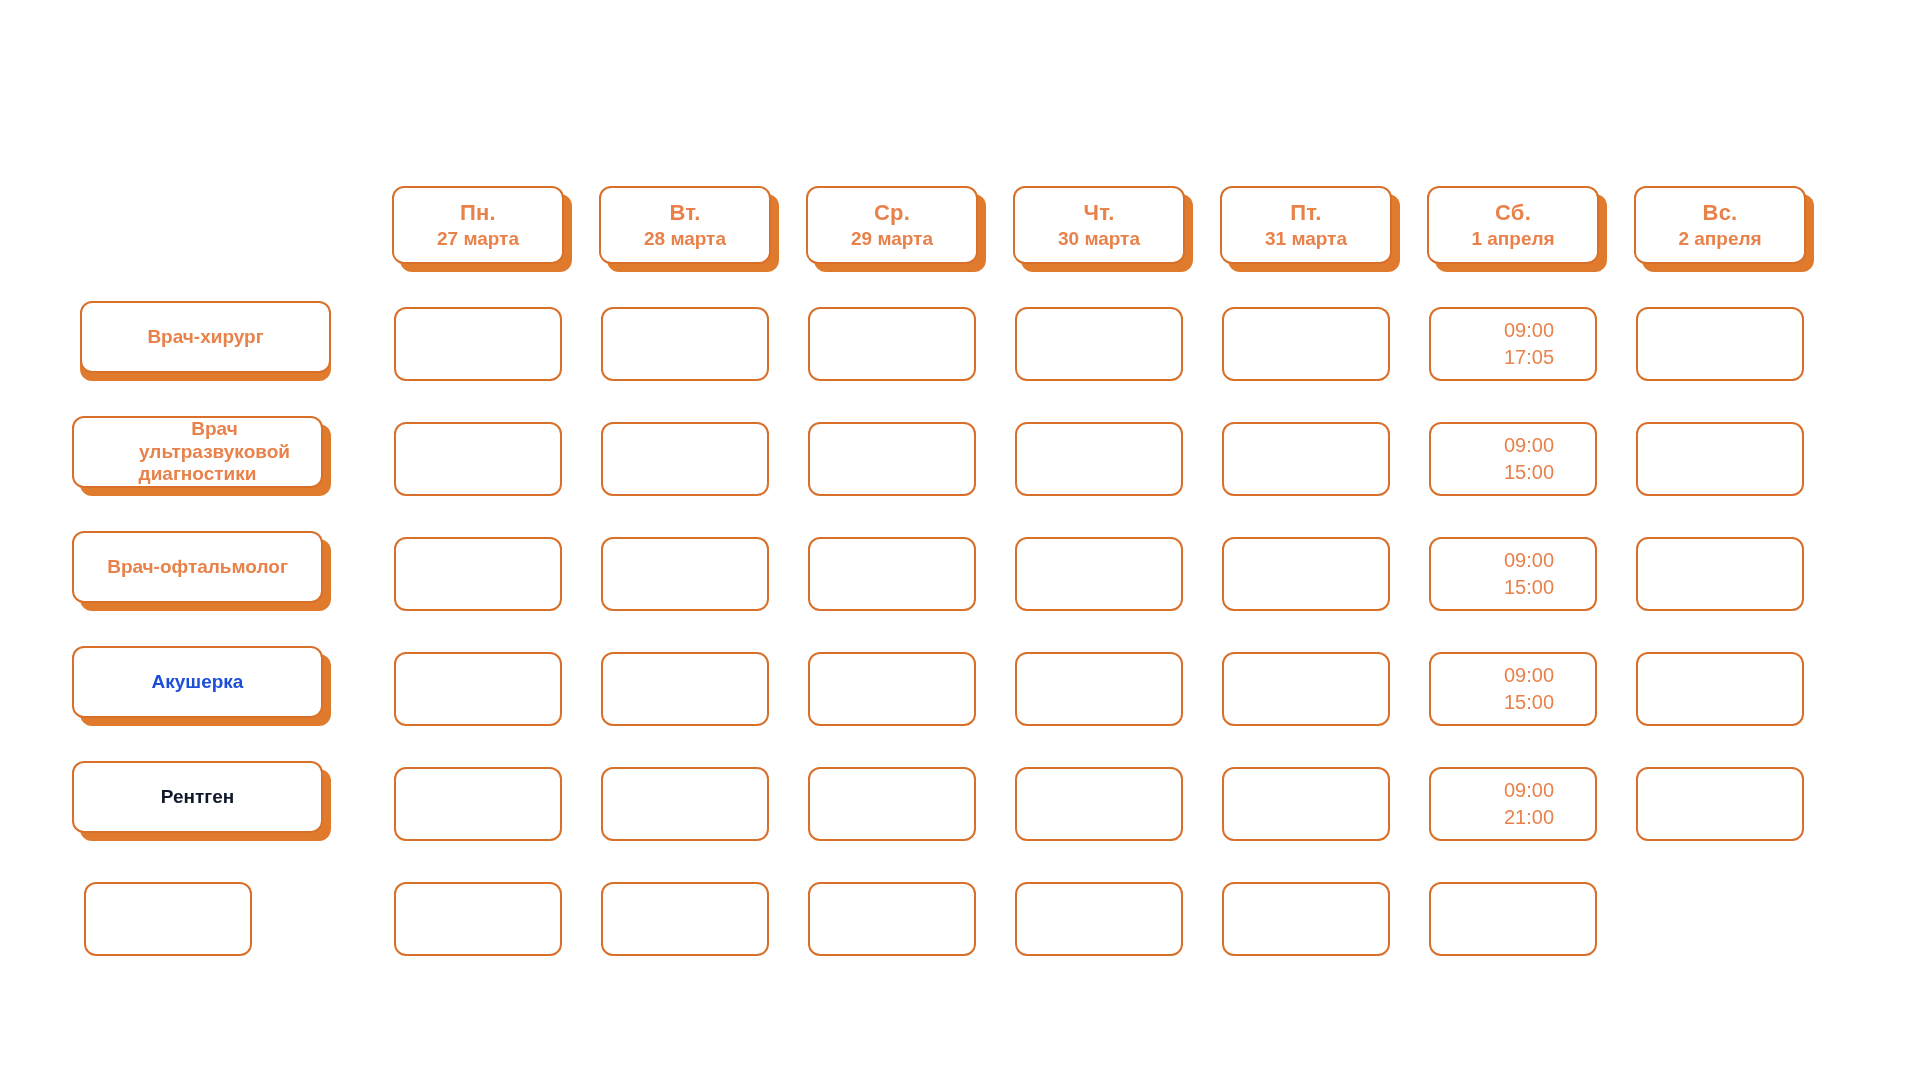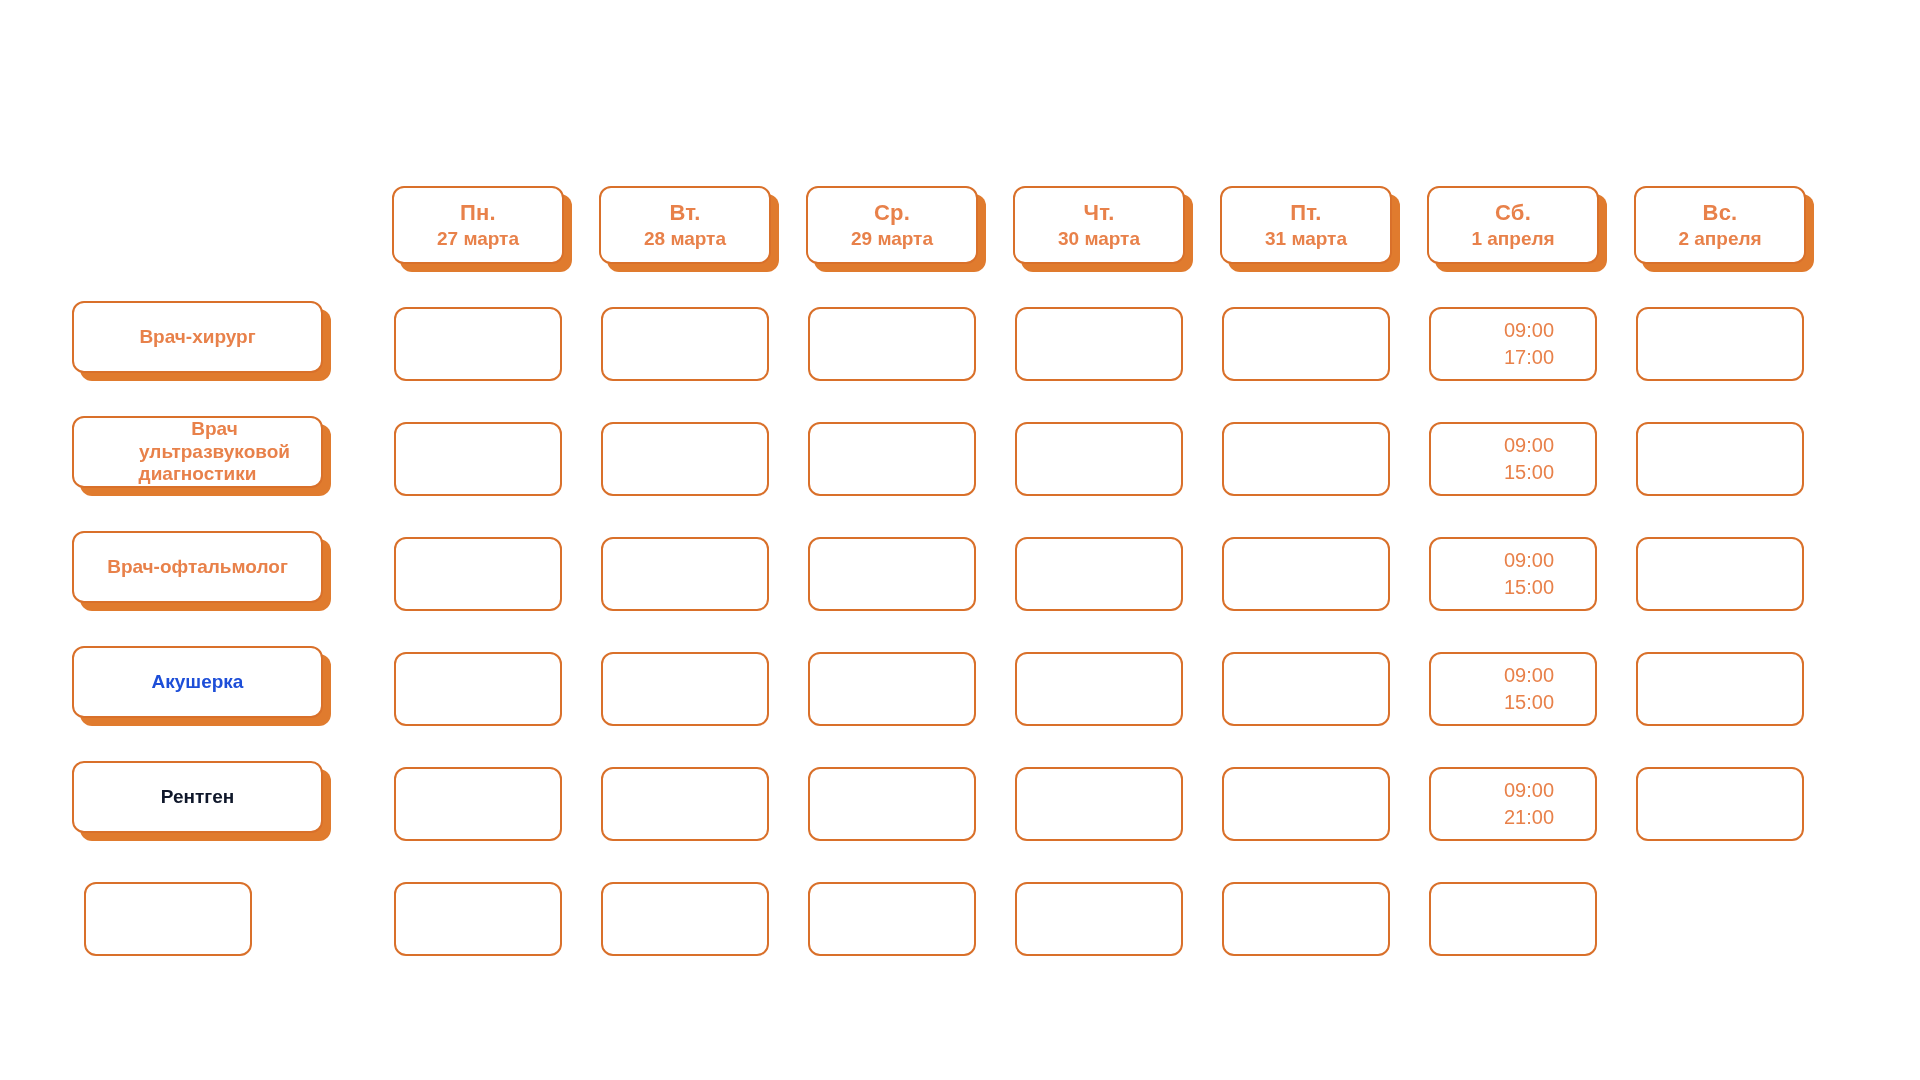--- a/index.html
+++ b/index.html
@@ -176,21 +176,21 @@
       </div>
       <div class="cellwrap dayhead-wrap">
         <div class="shadow dayhead-shadow" style="background: rgb(224, 123, 46);"></div>
         <div class="card dayhead" style="border-color: rgb(217, 112, 42); color: rgb(232, 129, 74);">
           <span class="dow">Вс.</span>
           <span class="date">2 апреля</span>
         </div>
       </div>
       <div class="cellwrap">
         <div class="shadow rowlabel-shadow" style="background: rgb(224, 123, 46);"></div>
-        <div class="card rowlabel" style="border-color: rgb(217, 112, 42); color: rgb(232, 129, 74);">
+        <div class="card rowlabel" style="border-color: rgb(217, 112, 42); color: rgb(232, 129, 74); margin-left: 8px;">
           <div>
             <span style="display: block;">Врач-хирург</span>
           </div>
         </div>
       </div>
       <div class="cellwrap">
         <div class="card daycell empty" style="border-color: rgb(217, 112, 42); color: transparent;"></div>
       </div>
       <div class="cellwrap">
         <div class="card daycell empty" style="border-color: rgb(217, 112, 42); color: transparent;"></div>
@@ -200,21 +200,21 @@
       </div>
       <div class="cellwrap">
         <div class="card daycell empty" style="border-color: rgb(217, 112, 42); color: transparent;"></div>
       </div>
       <div class="cellwrap">
         <div class="card daycell empty" style="border-color: rgb(217, 112, 42); color: transparent;"></div>
       </div>
       <div class="cellwrap">
         <div class="card daycell" style="border-color: rgb(217, 112, 42); color: rgb(232, 129, 74);">
           <span class="t">09:00</span>
-          <span class="t">17:00</span>
+          <span class="t">17:05</span>
         </div>
       </div>
       <div class="cellwrap">
         <div class="card daycell empty" style="border-color: rgb(217, 112, 42); color: transparent;"></div>
       </div>
       <div class="cellwrap">
         <div class="shadow rowlabel-shadow" style="background: rgb(224, 123, 46);"></div>
         <div class="card rowlabel" style="border-color: rgb(217, 112, 42); color: rgb(232, 129, 74);">
           <div>
             <span style="display: block; margin-left: 34px;">Врач ультразвуковой</span>

